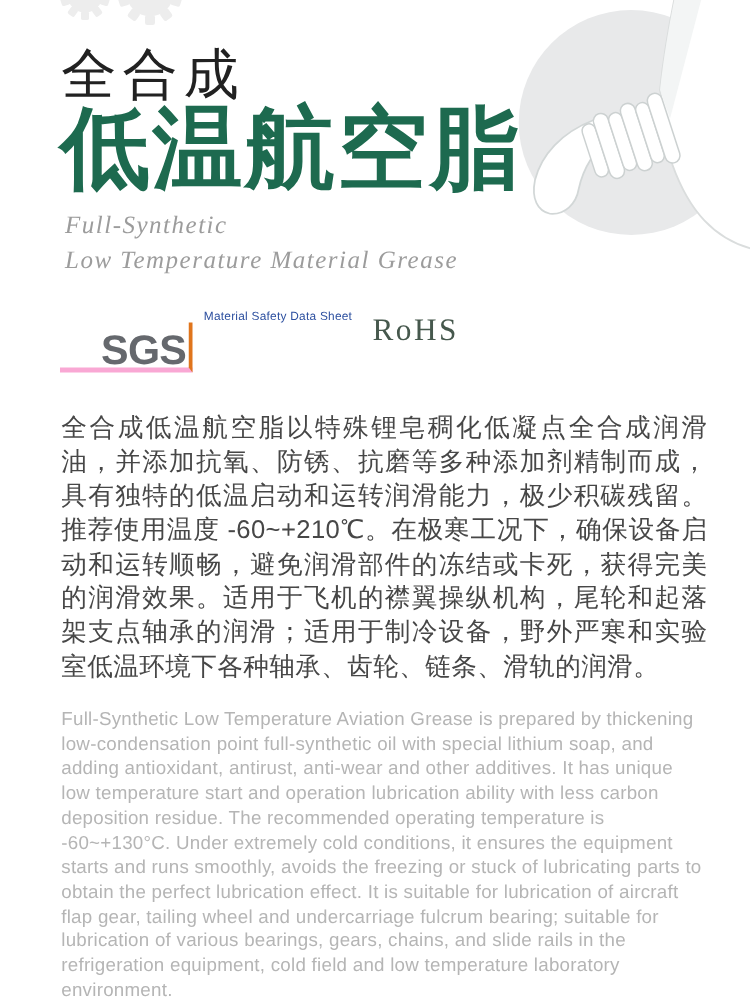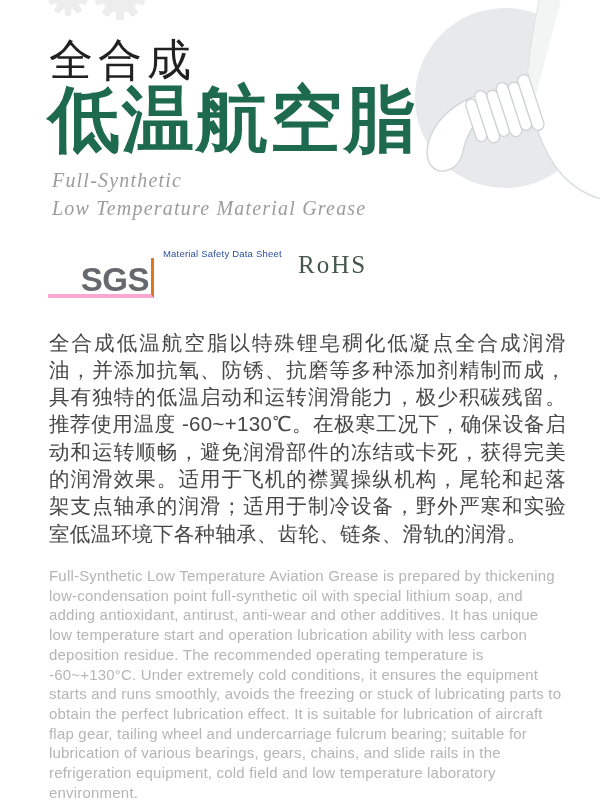--- a/index.html
+++ b/index.html
@@ -130,14 +130,14 @@
 <div class="sgs">
   <span class="sgs-text">SGS</span>
 </div>
 <div class="msds">
   <div class="msds-sub">Material Safety Data Sheet</div>
 </div>
 <div class="rohs">
   <span>RoHS</span>
 </div>
 
-<p class="desc-cn">全合成低温航空脂以特殊锂皂稠化低凝点全合成润滑油，并添加抗氧、防锈、抗磨等多种添加剂精制而成，具有独特的低温启动和运转润滑能力，极少积碳残留。推荐使用温度 -60~+130℃。在极寒工况下，确保设备启动和运转顺畅，避免润滑部件的冻结或卡死，获得完美的润滑效果。适用于飞机的襟翼操纵机构，尾轮和起落架支点轴承的润滑；适用于制冷设备，野外严寒和实验室低温环境下各种轴承、齿轮、链条、滑轨的润滑。</p>
+<p class="desc-cn">全合成低温航空脂以特殊锂皂稠化低凝点全合成润滑油，并添加抗氧、防锈、抗磨等多种添加剂精制而成，具有独特的低温启动和运转润滑能力，极少积碳残留。推荐使用温度 -60~+210℃。在极寒工况下，确保设备启动和运转顺畅，避免润滑部件的冻结或卡死，获得完美的润滑效果。适用于飞机的襟翼操纵机构，尾轮和起落架支点轴承的润滑；适用于制冷设备，野外严寒和实验室低温环境下各种轴承、齿轮、链条、滑轨的润滑。</p>
 <p class="desc-en">Full-Synthetic Low Temperature Aviation Grease is prepared by thickening low-condensation point full-synthetic oil with special lithium soap, and adding antioxidant, antirust, anti-wear and other additives. It has unique low temperature start and operation lubrication ability with less carbon deposition residue. The recommended operating temperature is -60~+130°C. Under extremely cold conditions, it ensures the equipment starts and runs smoothly, avoids the freezing or stuck of lubricating parts to obtain the perfect lubrication effect. It is suitable for lubrication of aircraft flap gear, tailing wheel and undercarriage fulcrum bearing; suitable for lubrication of various bearings, gears, chains, and slide rails in the refrigeration equipment, cold field and low temperature laboratory environment.</p>
 
 </body></html>

